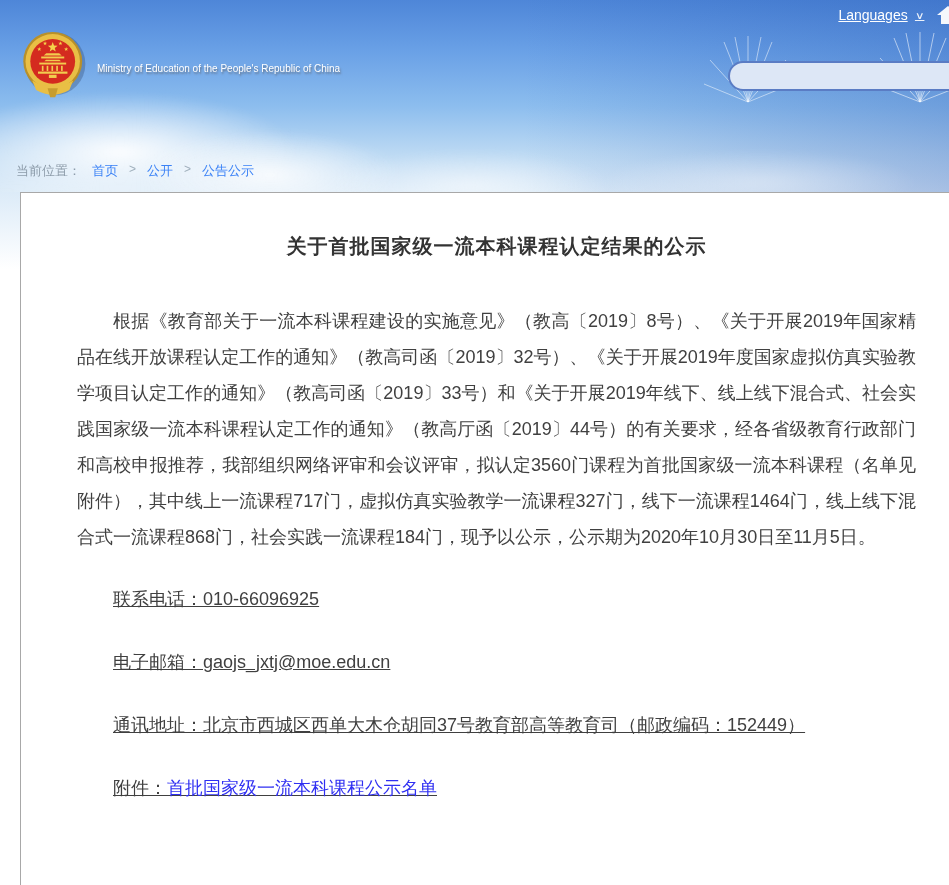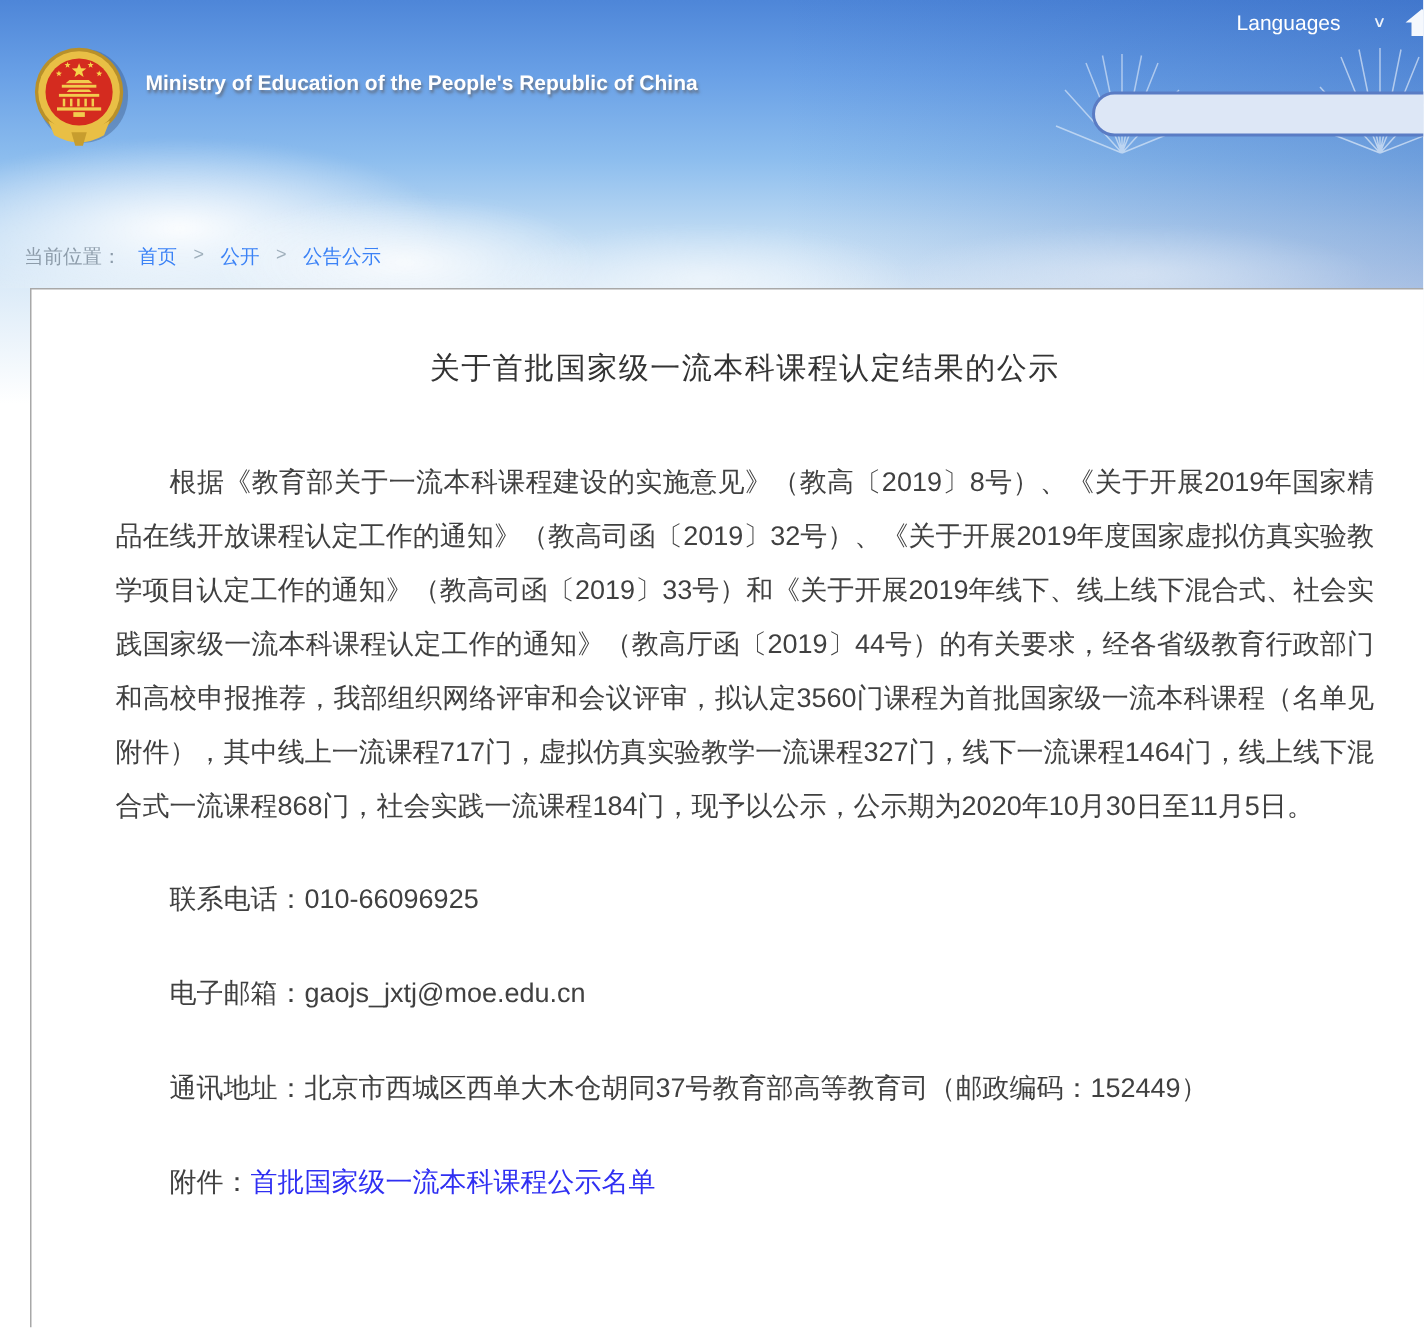--- a/index.html
+++ b/index.html
@@ -33,27 +33,27 @@
   .cloud.c4 { left:600px; top:150px; width:320px; height:64px; opacity:.4; }
 
   .emblem { position:absolute; left:22px; top:28px; }
 
   .titles { position:absolute; left:97px; top:40px; color:#fff; white-space:nowrap; }
   .site-title {
     font-size:41px; font-weight:bold; letter-spacing:3px; color:#ffffff;
     text-shadow:0 2px 3px rgba(55,75,115,.6), 0 0 1px #ffffff;
   }
   .site-subtitle {
-    margin-top:7px; font-size:14px; font-weight:bold; color:#ffffff;
+    margin-top:23px; font-size:10px; font-weight:normal; color:#ffffff;
     text-shadow:1px 2px 2px rgba(95,105,120,.85);
   }
 
   .languages {
     position:absolute; top:7px; right:26px; color:#ffffff; font-size:14px;
-    display:flex; align-items:center; gap:22px; cursor:pointer;
+    display:flex; align-items:center; gap:8px; cursor:pointer;text-decoration:underline;
   }
   .languages .chev { font-size:10px; opacity:.9; transform:scaleX(1.3); }
 
   .home-partial { position:absolute; top:5px; right:-11px; opacity:.95; }
 
   .search {
     position:absolute; left:728px; top:61px; width:250px; height:30px;
     border-radius:16px; border:2px solid #5a7cc4; background:#dde7f6;
     outline:none; padding:0 14px; font-size:14px; color:#335;
   }
@@ -70,29 +70,29 @@
   .breadcrumb a { color:#3b82f6; text-decoration:none; cursor:pointer; }
   .breadcrumb .sep { color:#9fafbb; font-size:12px; }
 
   
   .content-box {
     position:absolute; left:20px; top:192px; width:945px; height:712px;
     background:#ffffff; border:1px solid #a8a8a8;
     padding:38px 48px 0 56px;
   }
   .doc-title {
-    font-size:20px; font-weight:normal; color:#333333;
+    font-size:20px; font-weight:bold; color:#333333;
     text-align:center; letter-spacing:1px; line-height:30px;
     margin:0 0 42px 0;
   }
   .doc-body p {
     font-size:18px; color:#404040; line-height:36px;
     text-indent:2em; text-align:justify; margin:0 0 26px 0;
   }
-  .doc-body p.contact { text-align:left; margin-bottom:27px; }
+  .doc-body p.contact { text-align:left; margin-bottom:27px;text-decoration:underline; }
   .attach-link { color:#2f2ff2; text-decoration:none; cursor:pointer; }
 </style>
 </head>
 <body>
 
 <div class="page">
 
   <div class="header">
     <div class="cloud c1"></div>
     <div class="cloud c2"></div>

